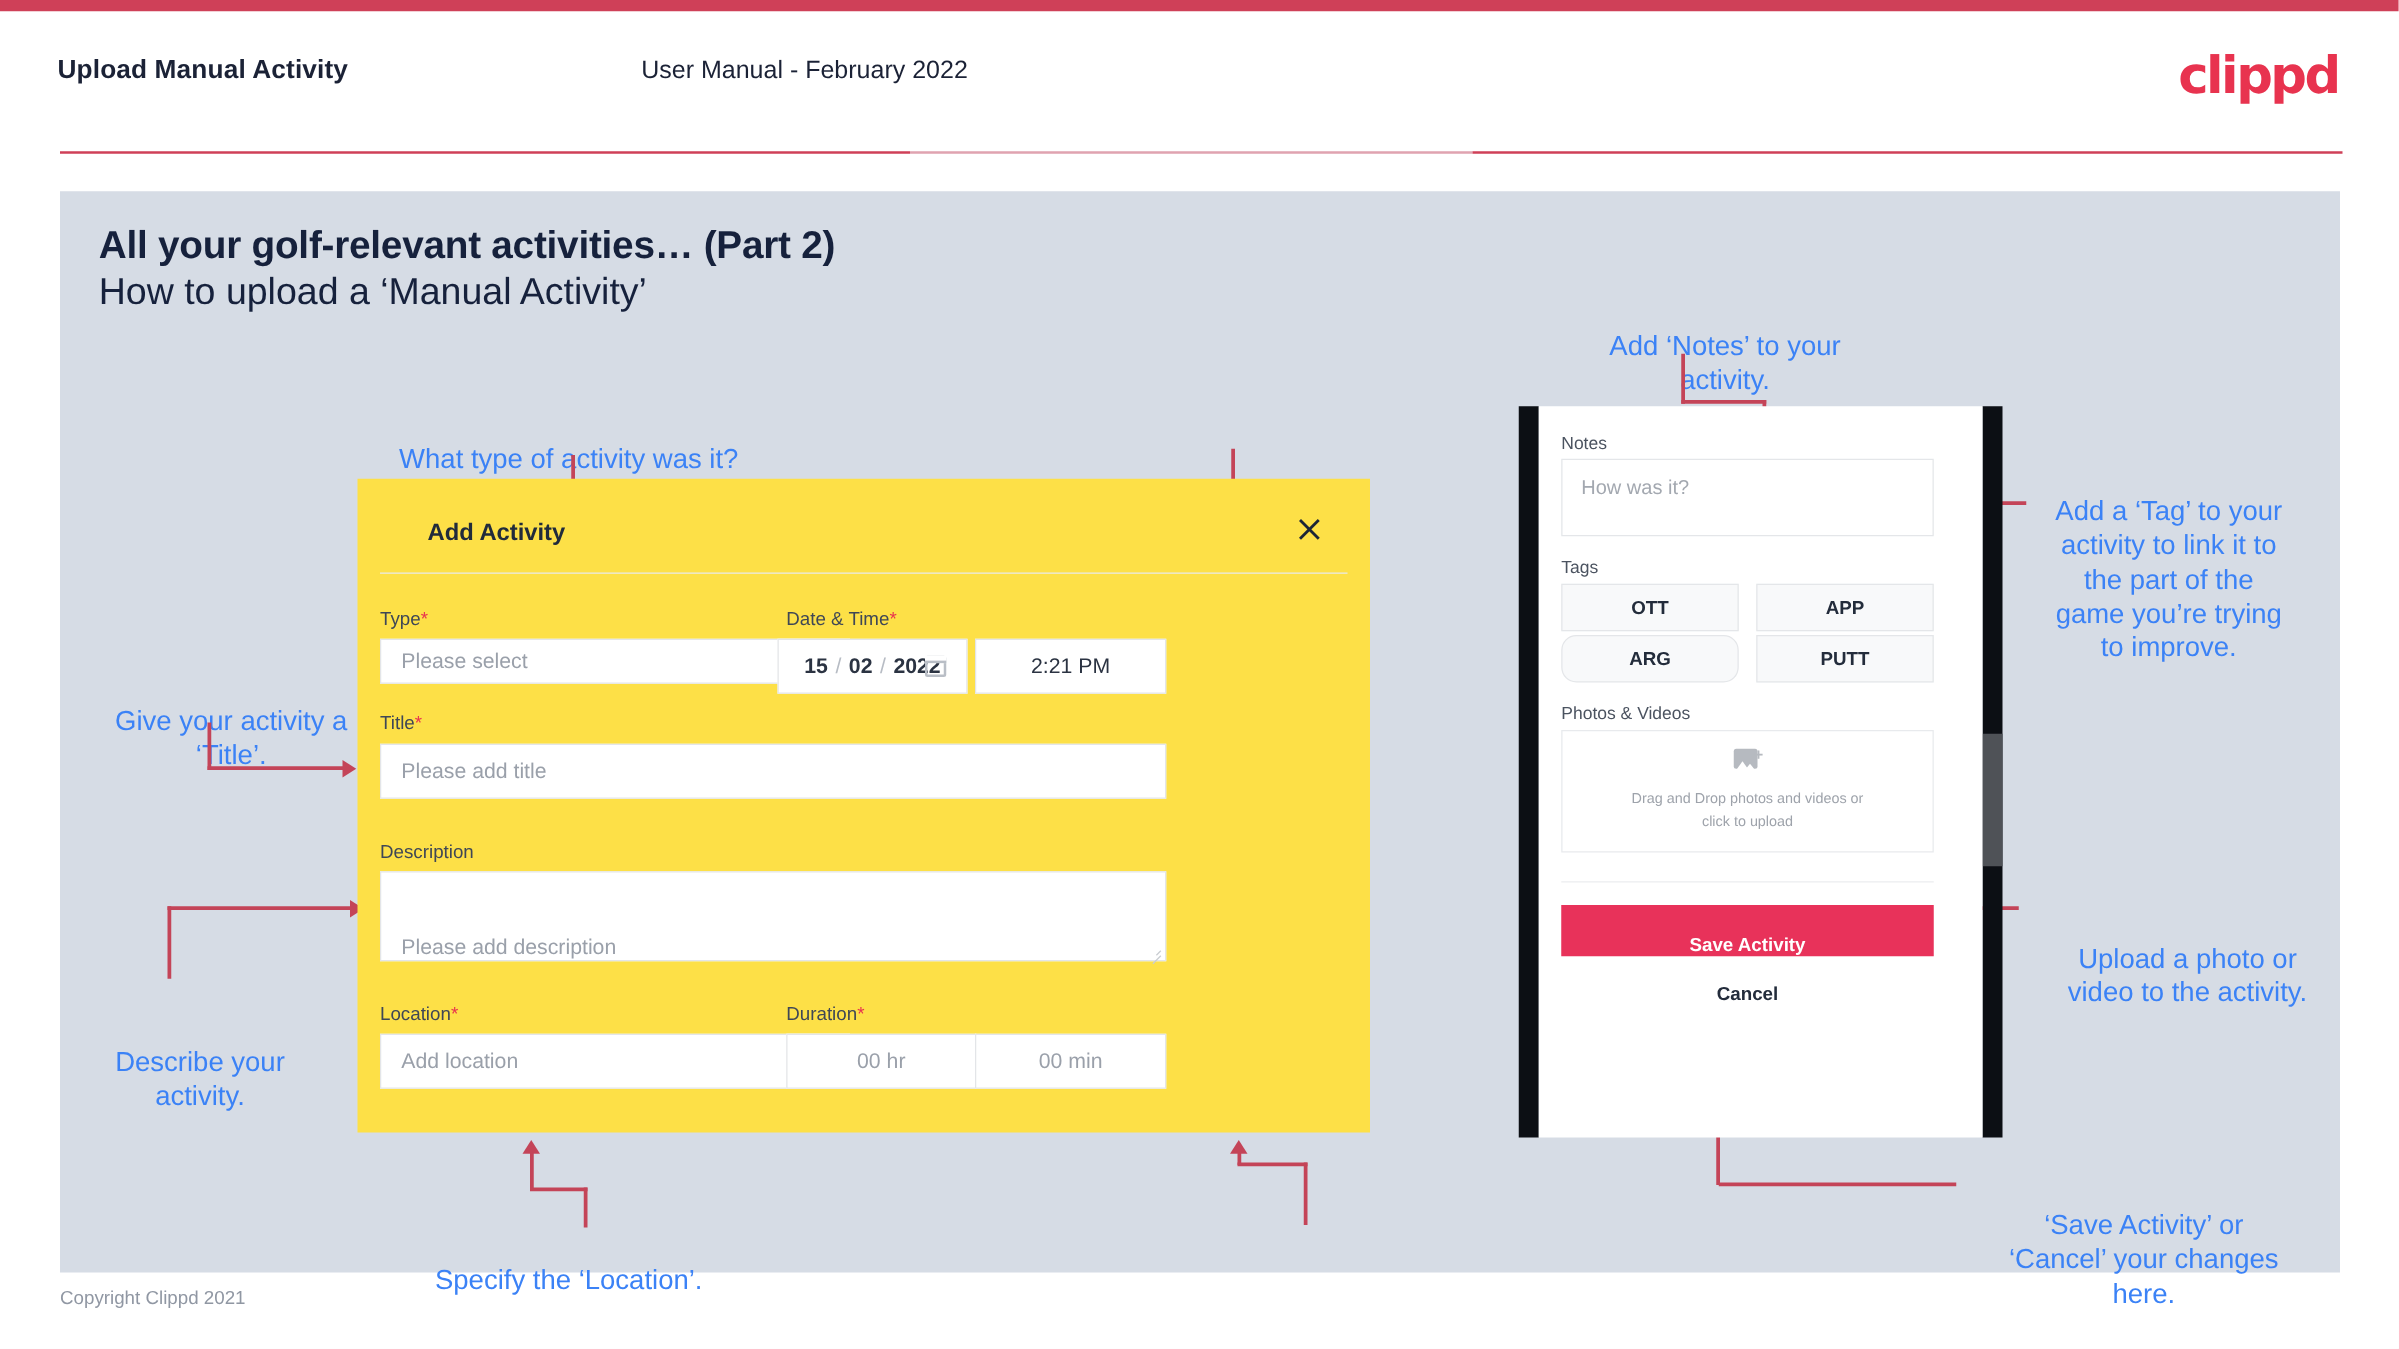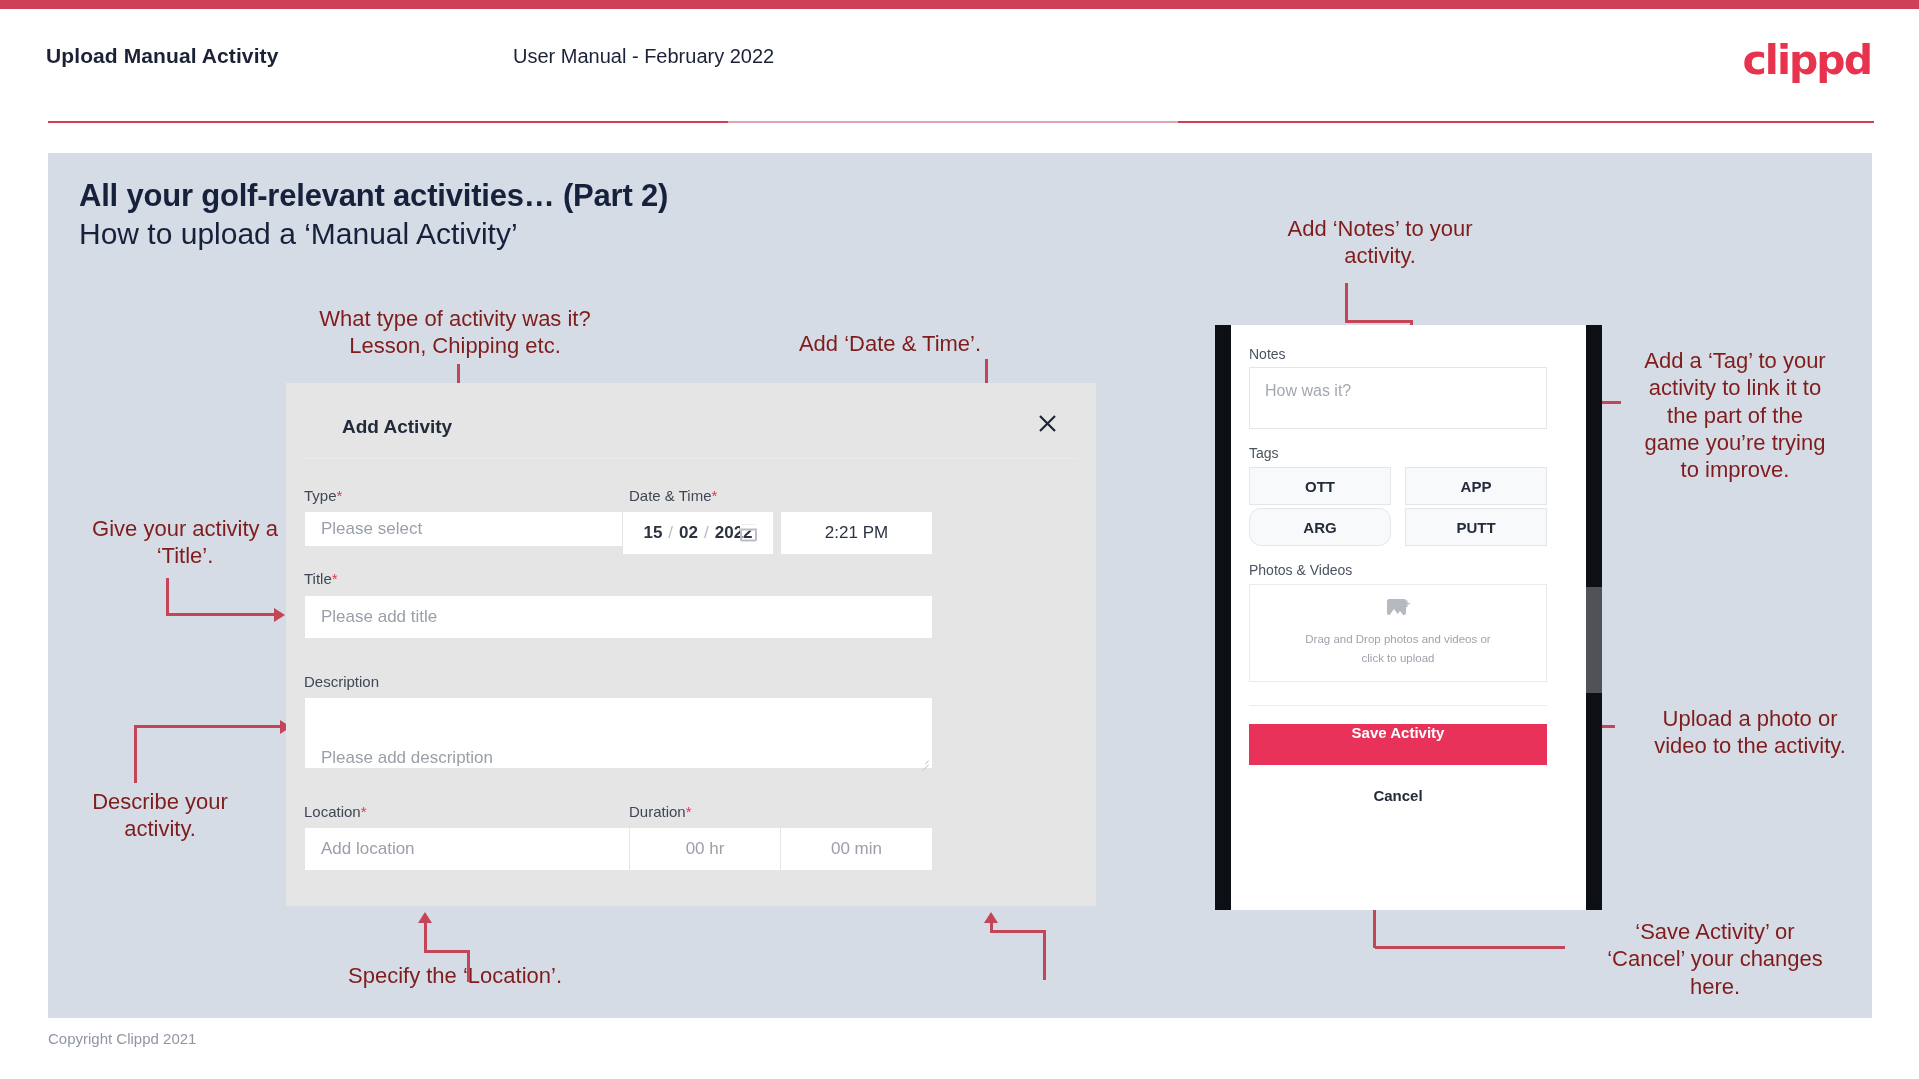--- a/index.html
+++ b/index.html
@@ -48,38 +48,38 @@
     position: absolute; left: 31px; top: 25px;
     font-size: 31px; font-weight: 700; color: #16213c; letter-spacing: -.2px;
   }
   .slide-subtitle {
     position: absolute; left: 31px; top: 64px;
     font-size: 30px; font-weight: 400; color: #16213c;
   }
 
   
   .ann {
-    position: absolute; color: #7f1d1d; font-size: 22px; line-height: 1.24;
-    text-align: center; white-space: pre-line; font-weight: 400;
+    position: absolute; color: #3b82f6; font-size: 22px; line-height: 1.24;
+    text-align: center; white-space: pre-line; font-weight: 400; margin-top: 48px;
   }
 
   
   .ln { position: absolute; background: #c44458; }
   .lnv { width: 3px; }
   .lnh { height: 3px; }
   .arrow { position: absolute; width: 0; height: 0; }
   .arrow.down  { border-left: 7px solid transparent; border-right: 7px solid transparent; border-top: 11px solid #c44458; }
   .arrow.up    { border-left: 7px solid transparent; border-right: 7px solid transparent; border-bottom: 11px solid #c44458; }
   .arrow.right { border-top: 7px solid transparent; border-bottom: 7px solid transparent; border-left: 11px solid #c44458; }
   .arrow.left  { border-top: 7px solid transparent; border-bottom: 7px solid transparent; border-right: 11px solid #c44458; }
 
   
   .dialog {
     position: absolute; left: 286px; top: 383px; width: 810px; height: 523px;
-    background: #e5e5e5;
+    background: #fde047;
     padding-left: 47px;
   }
   .dlg-title {
     position: absolute; left: 56px; top: 33px;
     font-size: 19px; font-weight: 700; color: #212b3b;
   }
   .dlg-close {
     position: absolute; right: 32px; top: 23px;
     width: 34px; height: 34px; color: #1c2536;
     display: flex; align-items: center; justify-content: center;
@@ -158,21 +158,21 @@
   .drop-ico { width:23px; height:19px; position:relative; margin-bottom:12px; }
   .drop-ico .b { position:absolute; left:0; top:0; width:19px; height:16px; background:#b6bac0; border-radius:2px;}
   .drop-ico .p1{ position:absolute; left:2px; bottom:2px; width:0;height:0;
                  border-left:5px solid transparent;border-right:5px solid transparent;border-bottom:7px solid #ffffff;}
   .drop-ico .p2{ position:absolute; left:9px; bottom:2px; width:0;height:0;
                  border-left:4px solid transparent;border-right:4px solid transparent;border-bottom:5px solid #ffffff;}
   .drop-ico .plus{ position:absolute; right:-1px; top:-2px; color:#b6bac0; font-size:13px; line-height:1; font-weight:700;}
   .p-rule { position:absolute; height:1px; background:#ebedf0; }
   .save-btn {
     position:absolute; background:#e8325a; color:#fff;
-    display:flex; align-items:flex-start; justify-content:center;
+    display:flex; align-items:flex-end; justify-content:center;
     font-size:15px; font-weight:700; cursor:pointer;
   }
   .cancel-btn {
     position:absolute; display:flex; align-items:center; justify-content:center;
     font-size:15px; font-weight:700; color:#232c3b; cursor:pointer;
   }
 
   .footer {
     position:absolute; left:48px; top:1030px;
     font-size:15px; color:#9097a3;

